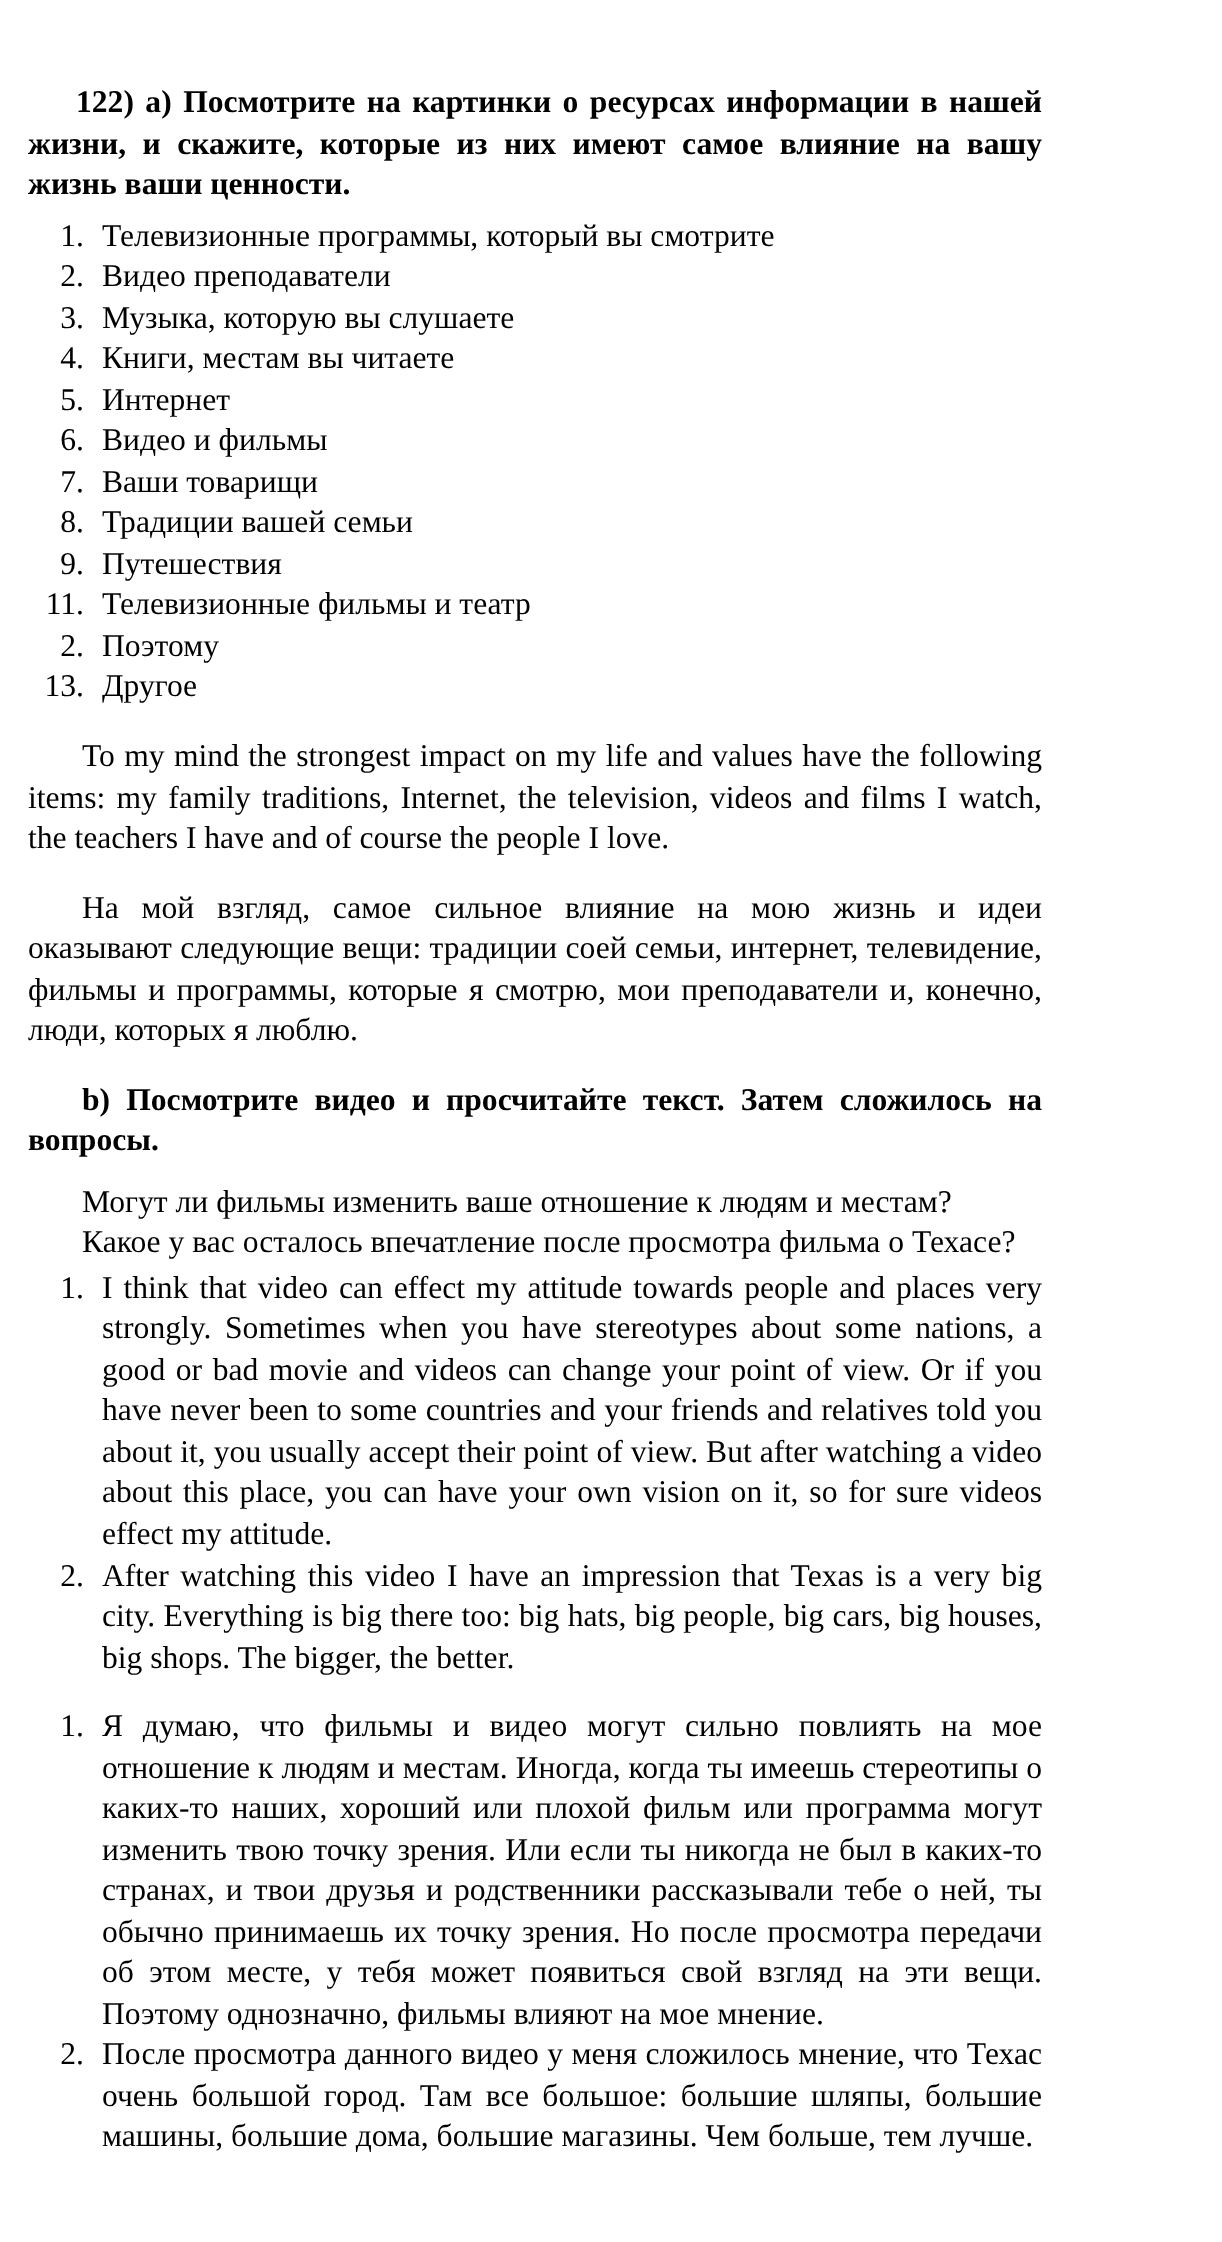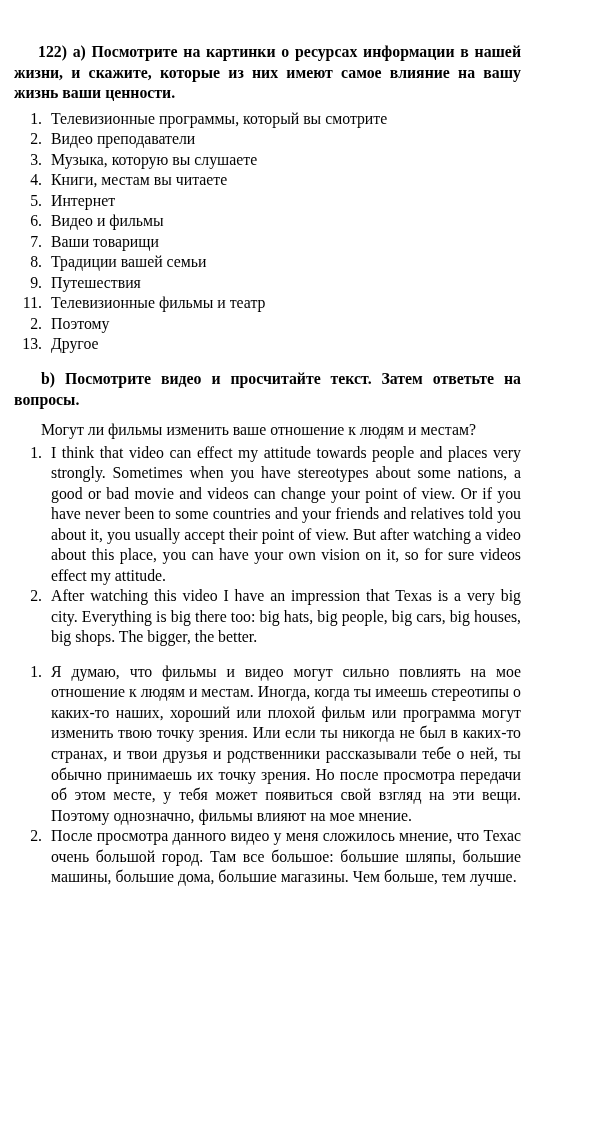--- a/index.html
+++ b/index.html
@@ -124,25 +124,28 @@
     <li>
       <span class="num-col">2.</span>
       <span class="item-text">Поэтому</span>
     </li>
     <li>
       <span class="num-col">13.</span>
       <span class="item-text">Другое</span>
     </li>
   </ol>
 
+  <p class="para">To my mind the strongest impact on my life and values have the following items: my family traditions, Internet, the television, videos and films I watch, the teachers I have and of course the people I love.</p>
 
+  <p class="para">На мой взгляд, самое сильное влияние на мою жизнь и идеи оказывают следующие вещи: традиции соей семьи, интернет, телевидение, фильмы и программы, которые я смотрю, мои преподаватели и, конечно, люди, которых я люблю.</p>
 
-  <p class="heading-b">b) Посмотрите видео и просчитайте текст. Затем ответьте на вопросы.</p>
+  <p class="heading-b">b) Посмотрите видео и просчитайте текст. Затем сложилось на вопросы.</p>
 
   <p class="question">Могут ли фильмы изменить ваше отношение к людям и местам?</p>
+  <p class="question">Какое у вас осталось впечатление после просмотра фильма о Техасе?</p>
 
   <ol class="answers">
     <li>
       <span class="num-col">1.</span>
       <span class="item-text">I think that video can effect my attitude towards people and places very strongly. Sometimes when you have stereotypes about some nations, a good or bad movie and videos can change your point of view. Or if you have never been to some countries and your friends and relatives told you about it, you usually accept their point of view. But after watching a video about this place, you can have your own vision on it, so for sure videos effect my attitude.</span>
     </li>
     <li>
       <span class="num-col">2.</span>
       <span class="item-text">After watching this video I have an impression that Texas is a very big city. Everything is big there too: big hats, big people, big cars, big houses, big shops. The bigger, the better.</span>
     </li>

